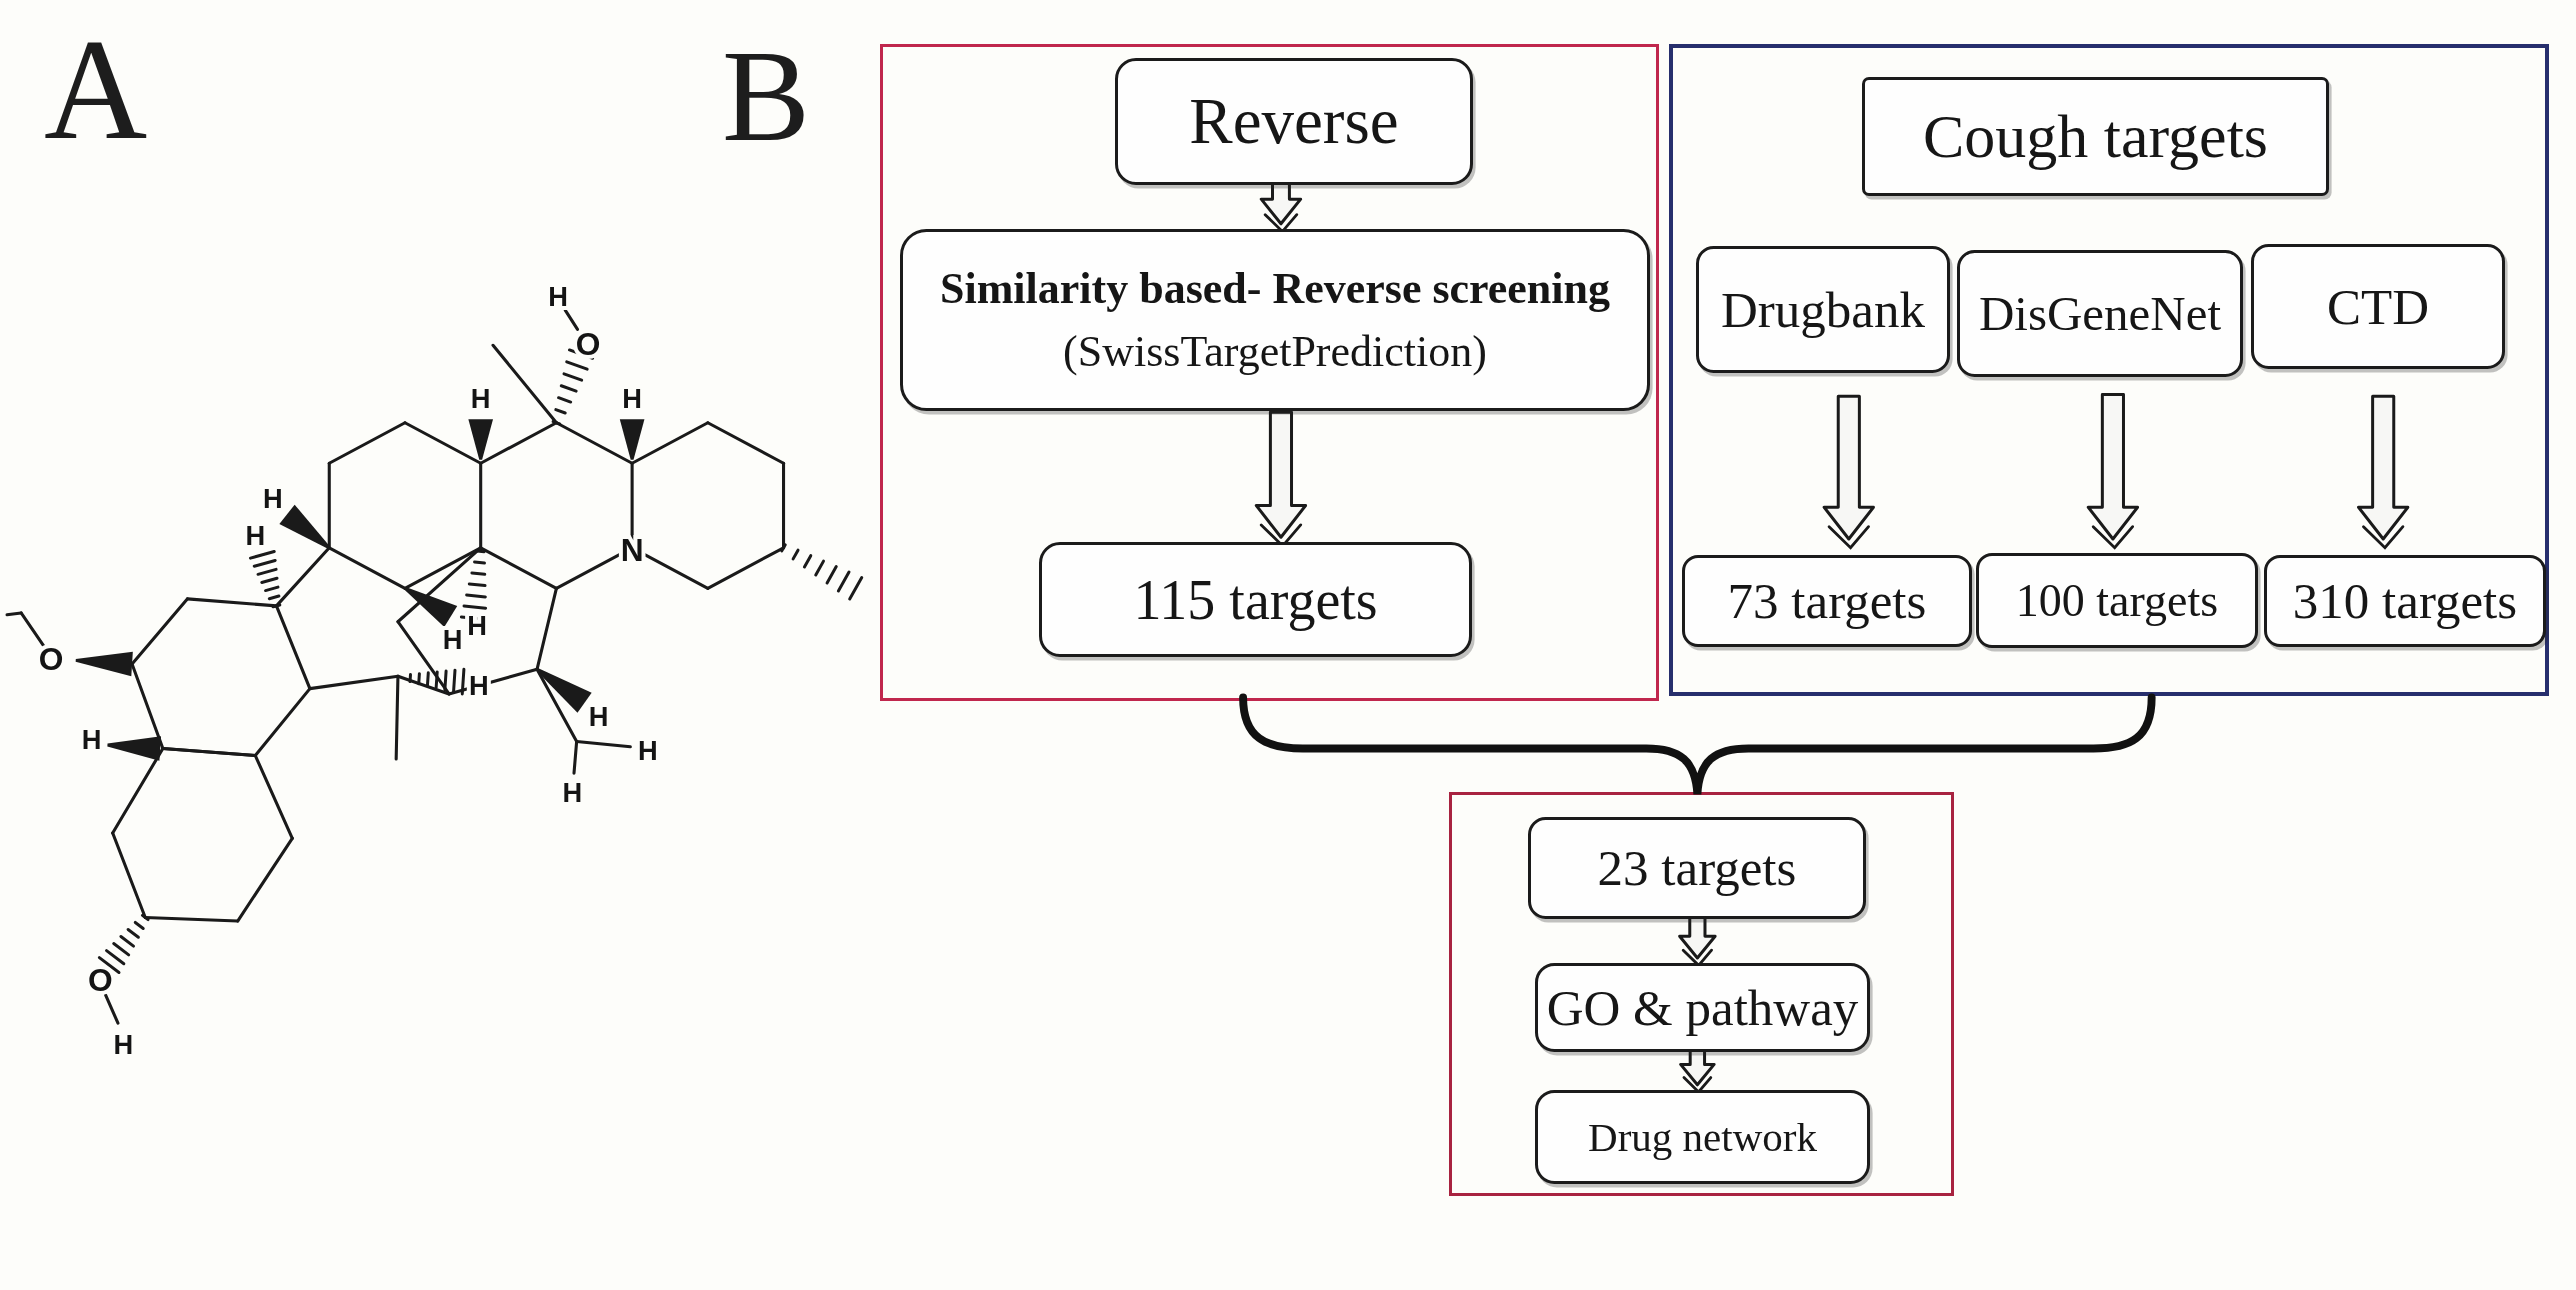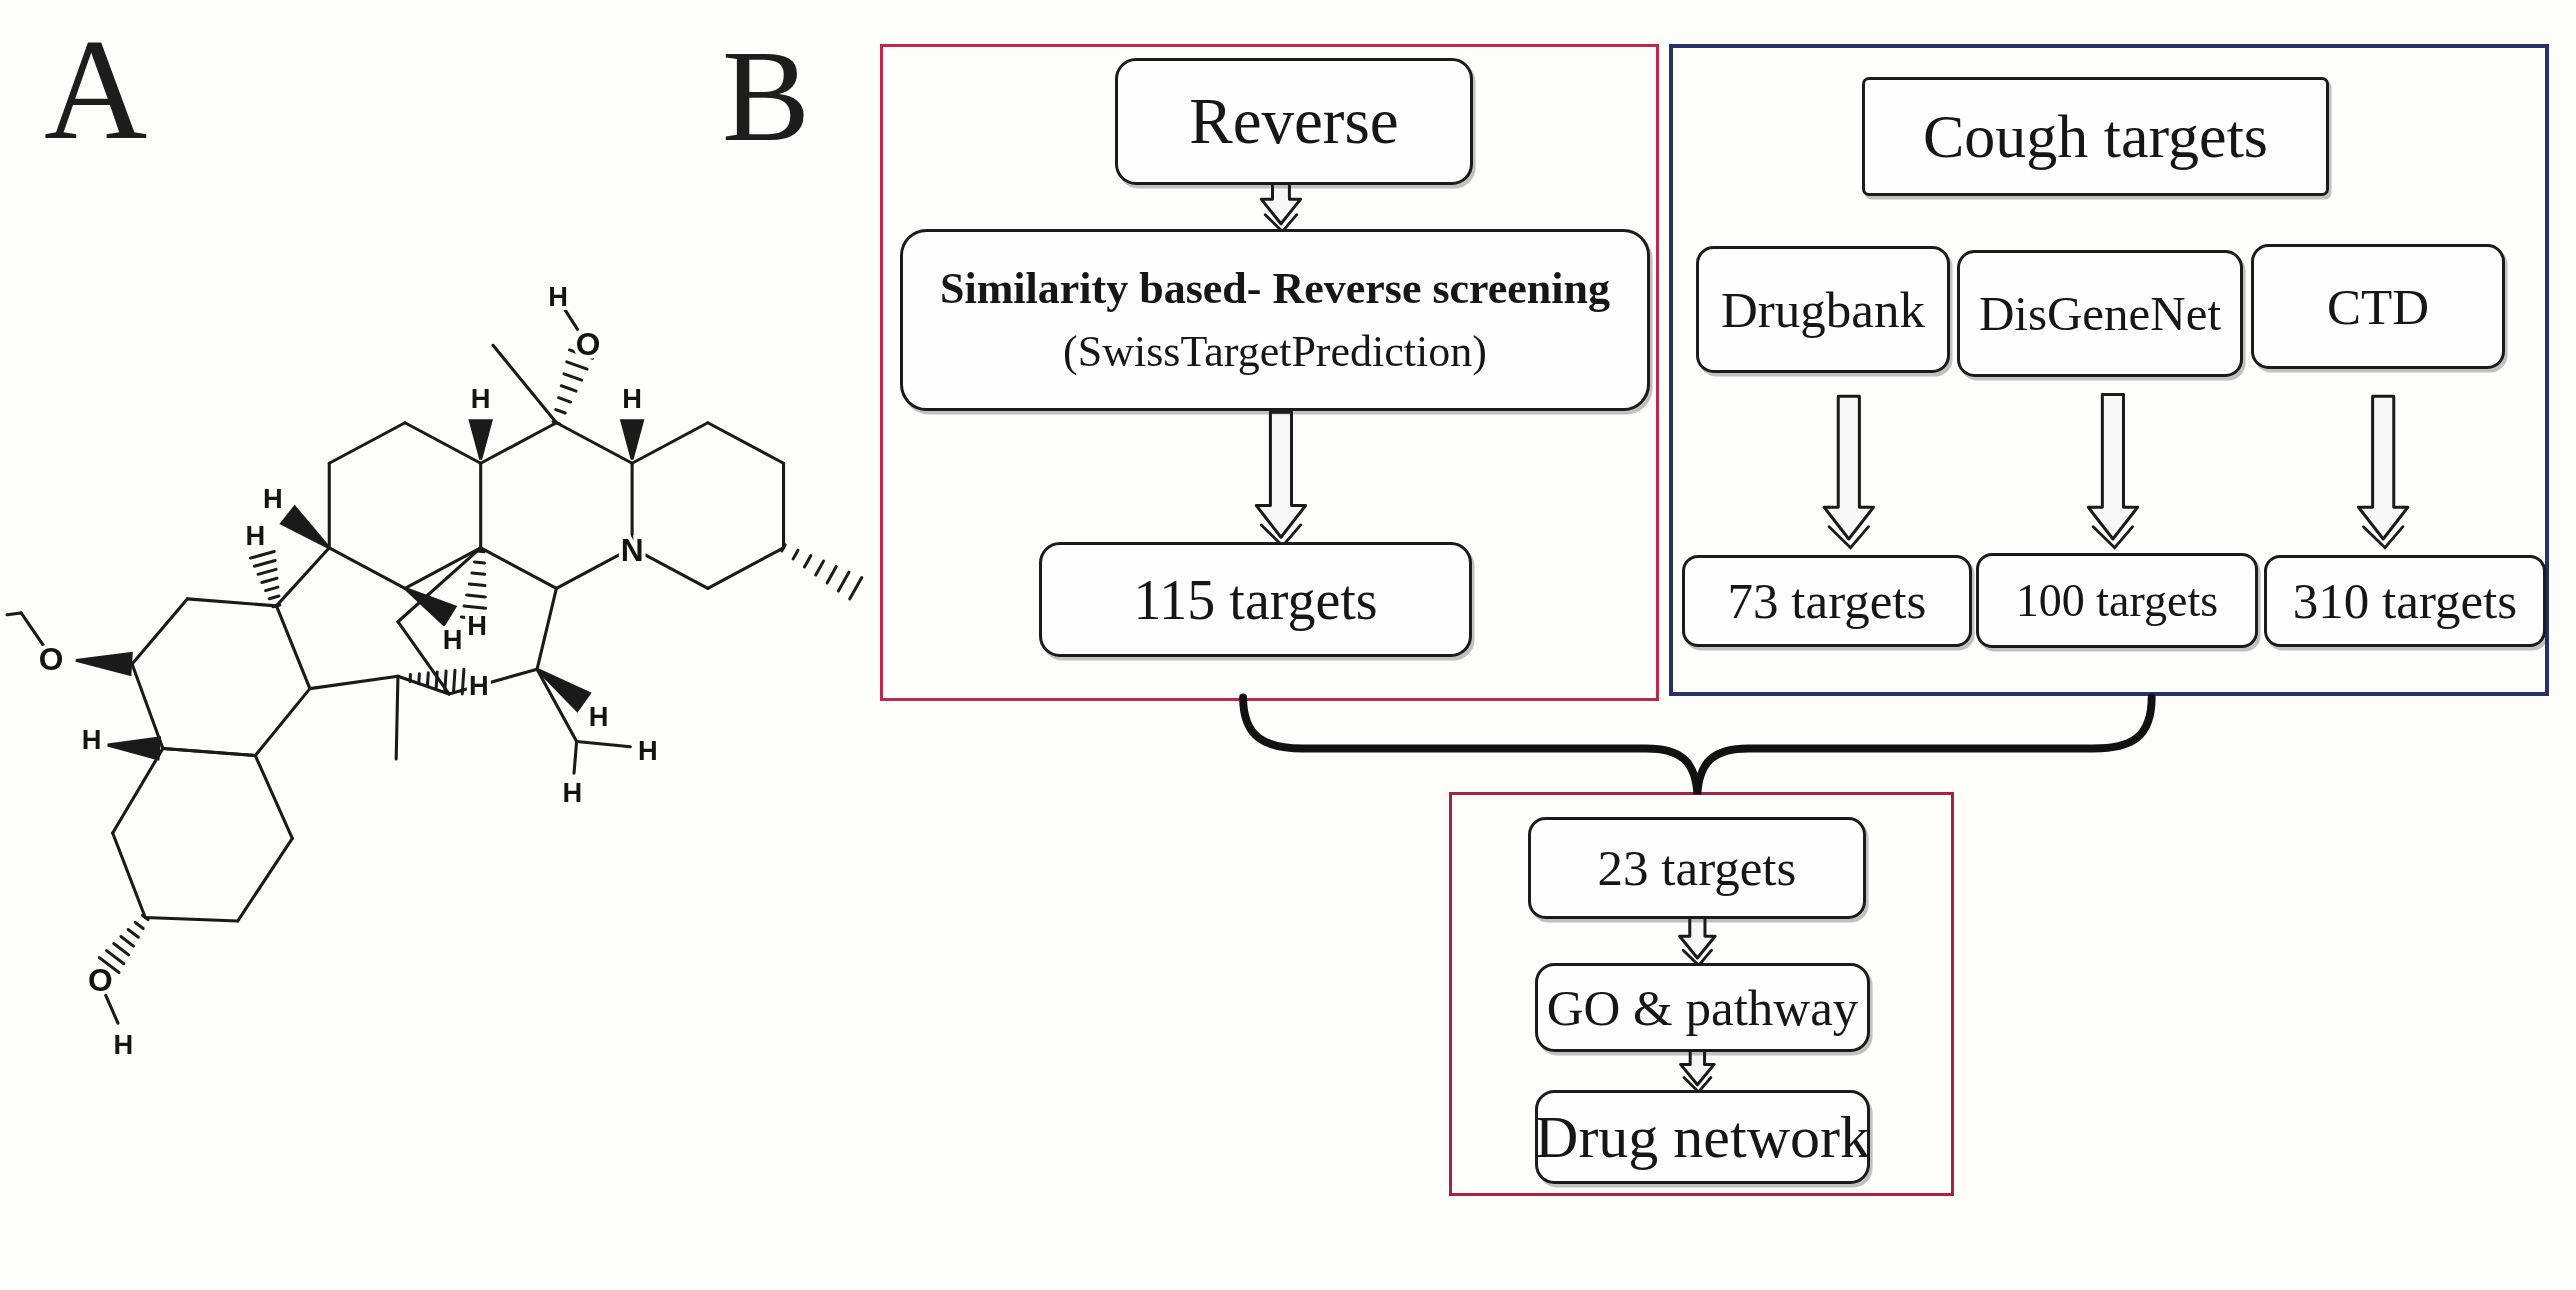--- a/index.html
+++ b/index.html
@@ -23,21 +23,21 @@
   #box-101{left:1039px;top:542px;width:427px;height:109px;border-radius:21px;font-size:56px;}
   #box-cough{left:1862px;top:77px;width:461px;height:113px;border-radius:7px;font-size:62px;}
   #box-drugbank{left:1696px;top:246px;width:248px;height:121px;border-radius:17.6px;font-size:51px;}
   #box-disgenenet{left:1957px;top:250px;width:280px;height:121px;border-radius:17.6px;font-size:49px;}
   #box-ctd{left:2251px;top:244px;width:248px;height:119px;border-radius:17.6px;font-size:51px;}
   #box-86{left:1682px;top:555px;width:284px;height:86px;border-radius:16px;font-size:51px;}
   #box-100{left:1976px;top:553px;width:276px;height:89px;border-radius:16px;font-size:46px;}
   #box-310{left:2264px;top:555px;width:276px;height:86px;border-radius:16px;font-size:51px;}
   #box-23{left:1528px;top:817px;width:332px;height:96px;border-radius:17.6px;font-size:51px;}
   #box-go{left:1535px;top:963px;width:329px;height:83px;border-radius:19.4px;font-size:51px;}
-  #box-network{left:1535px;top:1090px;width:329px;height:88px;border-radius:19.4px;font-size:60px;}
+  #box-network{left:1535px;top:1090px;width:329px;height:88px;border-radius:19.4px;font-size:41px;}
   #fig-svg{position:absolute;left:0;top:0;z-index:2;}
   text.at{font-family:"Liberation Sans","DejaVu Sans",sans-serif;font-weight:700;font-size:31px;
           fill:#141414;text-anchor:middle;paint-order:stroke;stroke:#fdfdfa;stroke-width:9px;}
   text.at.big{font-size:36px;font-weight:600;}
 </style>
 </head>
 <body>
 
 <div id="stage">
 

